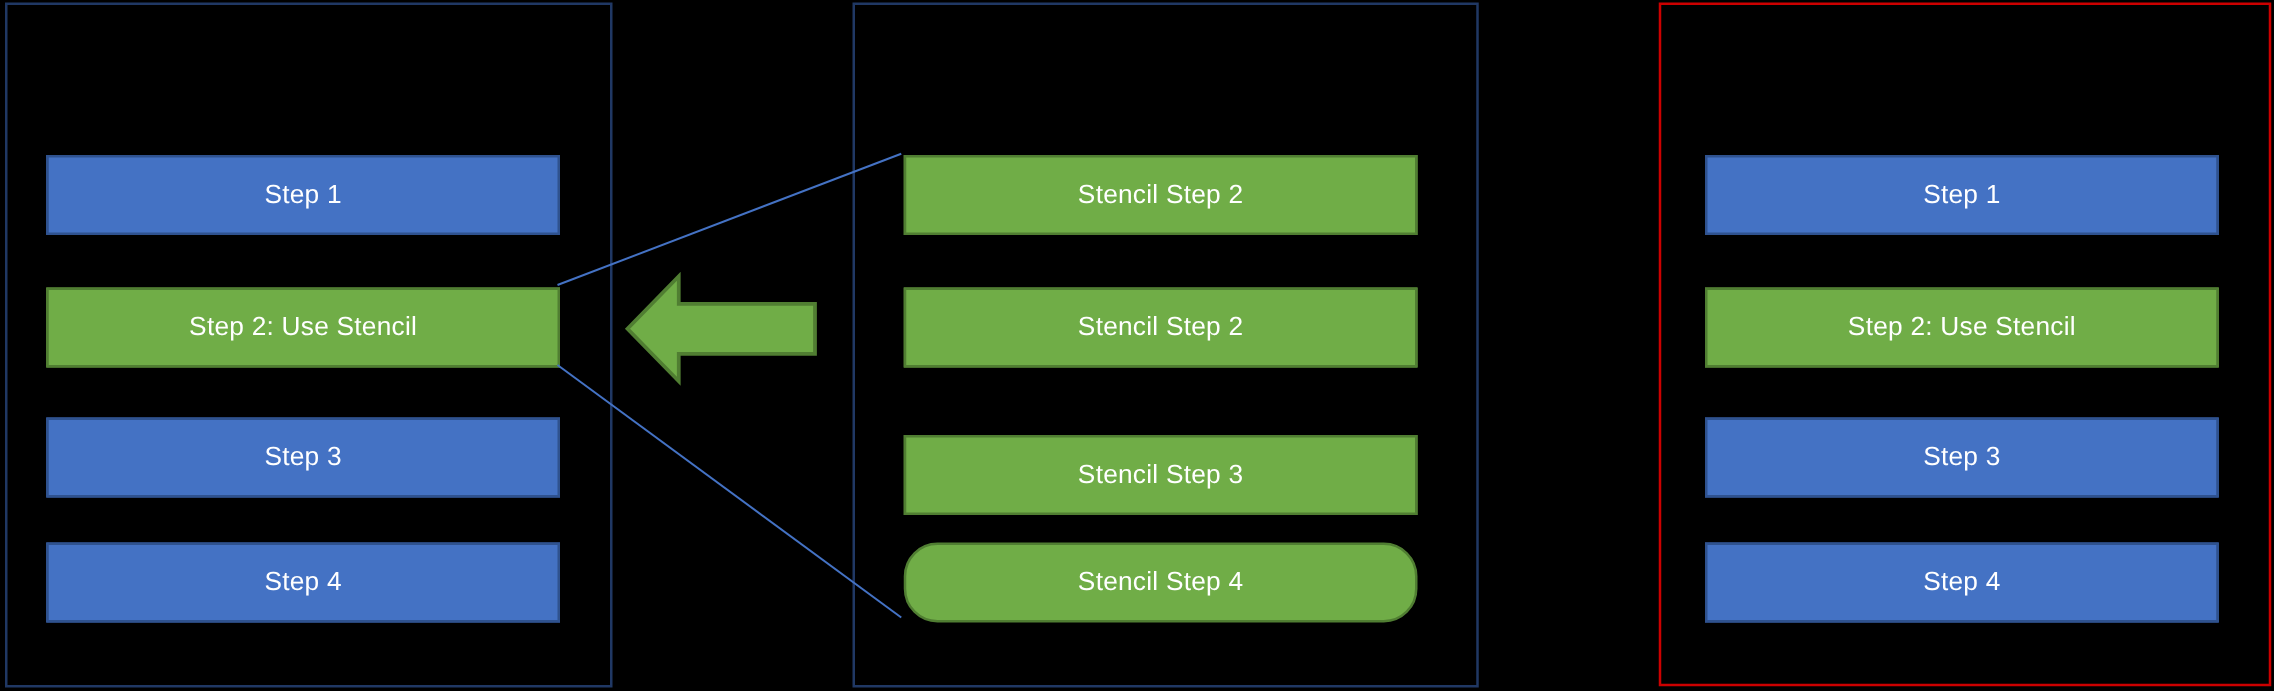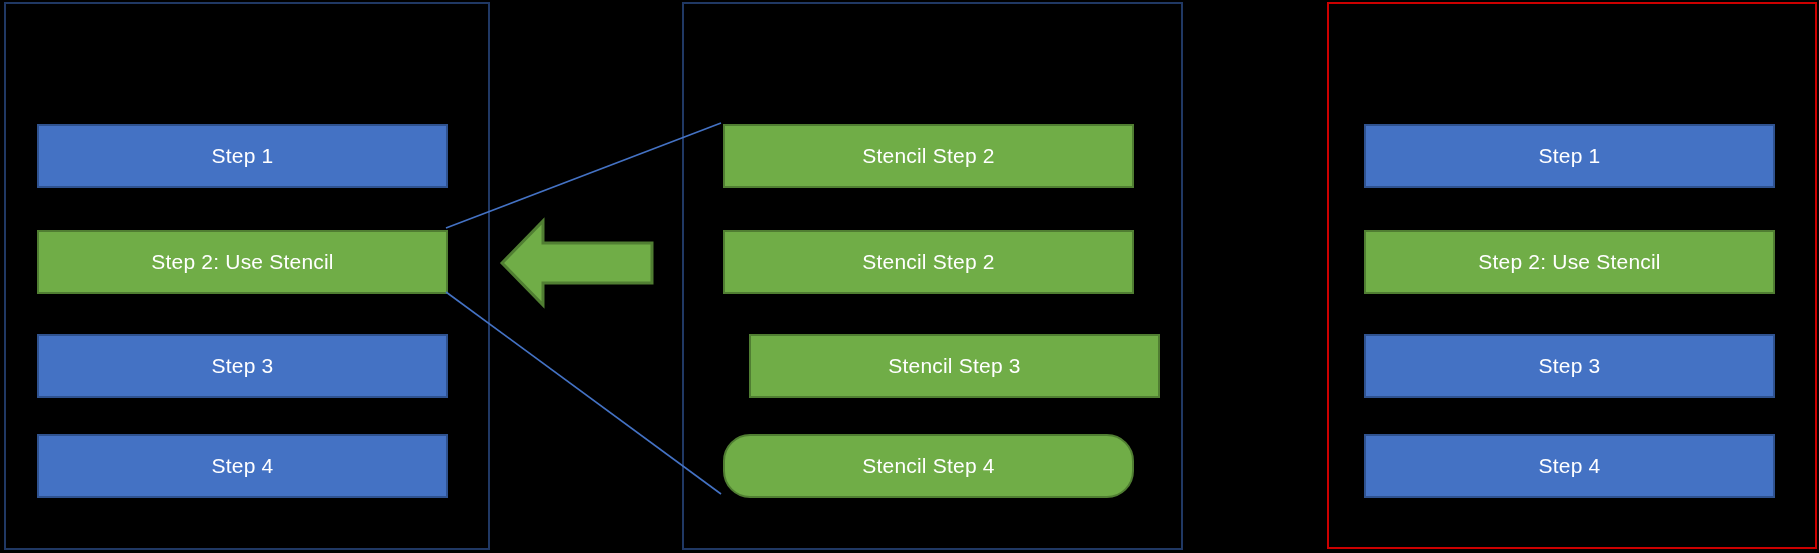--- a/index.html
+++ b/index.html
@@ -81,21 +81,21 @@
     </div>
   </div>
 
   <div class="panel navy" style="left:682px; top:2px; width:501px; height:548px;">
     <div class="step green" style="left:39px; top:120px;">
       <span>Stencil Step 2</span>
     </div>
     <div class="step green" style="left:39px; top:226px;">
       <span>Stencil Step 2</span>
     </div>
-    <div class="step green" style="left:39px; top:330px;margin-left:26px;">
+    <div class="step green" style="left:39px; top:344px;">
       <span>Stencil Step 3</span>
     </div>
     <div class="step green" style="left:39px; top:430px;border-radius:27px;">
       <span>Stencil Step 4</span>
     </div>
   </div>
 
   <div class="panel red" style="left:1327px; top:2px; width:490px; height:547px;">
     <div class="step blue" style="left:35px; top:120px;">
       <span>Step 1</span>

